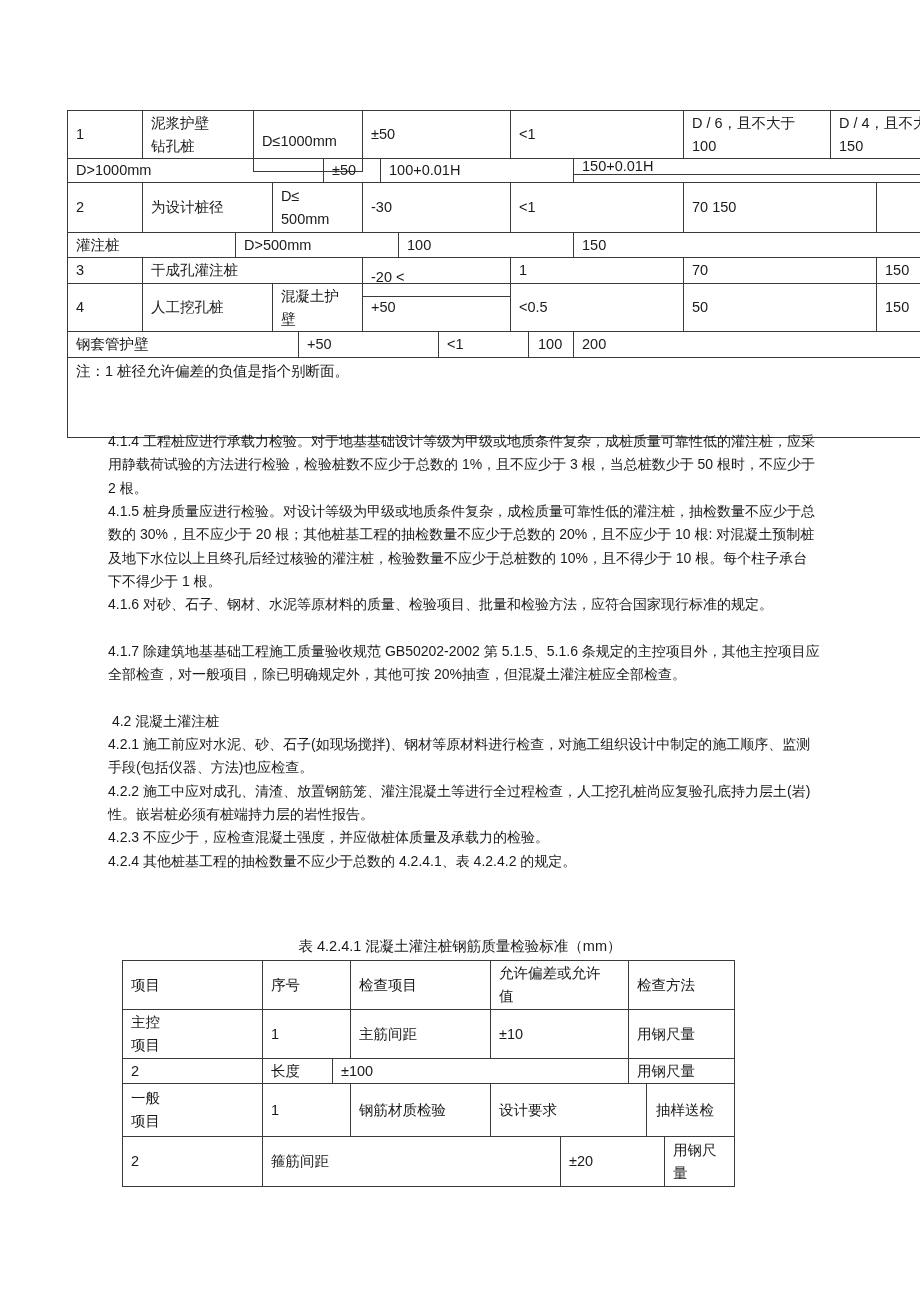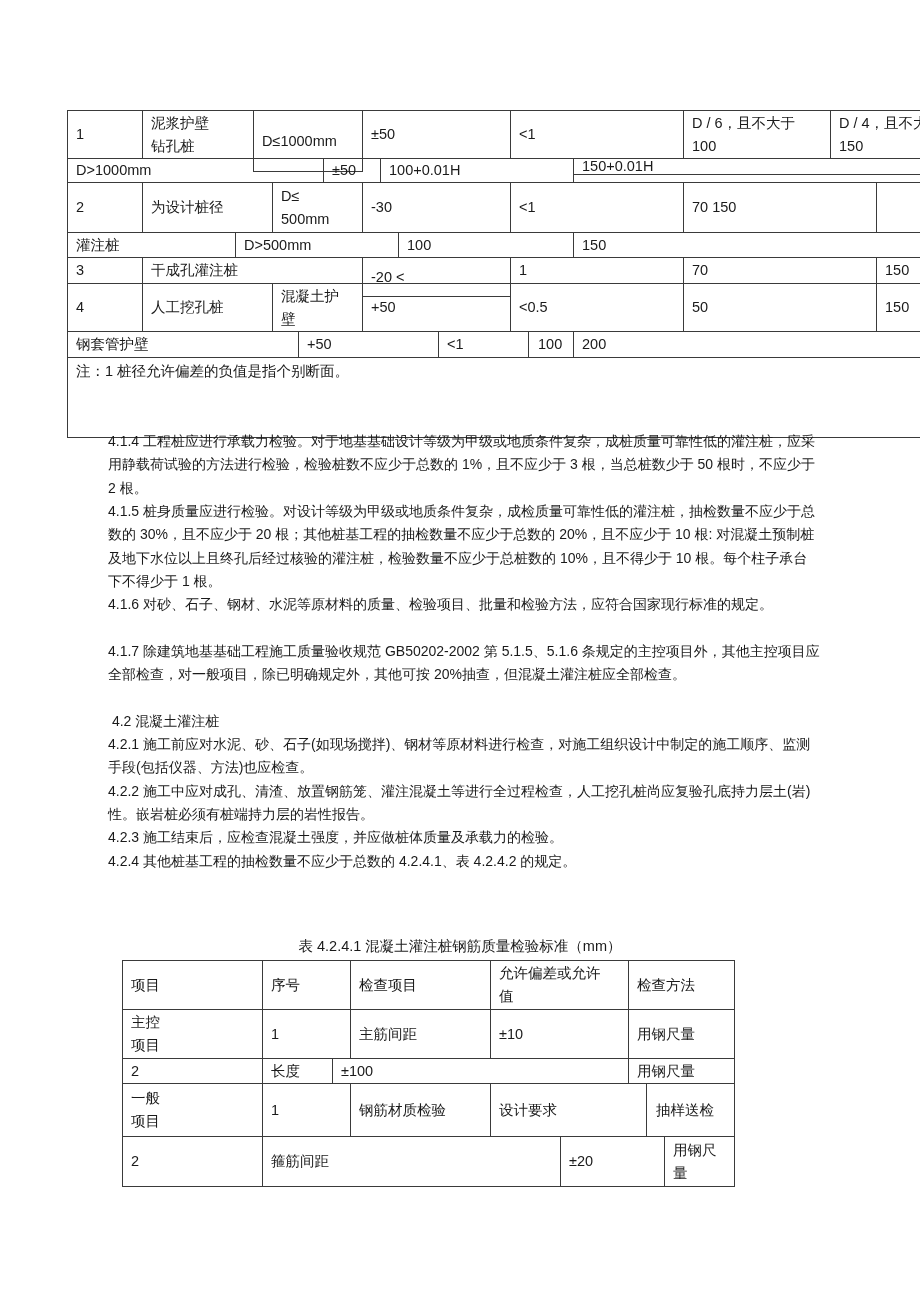--- a/index.html
+++ b/index.html
@@ -94,21 +94,21 @@
   </div>
 </div>
 
 <div class="para" style="top:430px;text-indent:0">4.1.4 工程桩应进行承载力检验。对于地基基础设计等级为甲级或地质条件复杂，成桩质量可靠性低的灌注桩，应采用静载荷试验的方法进行检验，检验桩数不应少于总数的 1%，且不应少于 3 根，当总桩数少于 50 根时，不应少于 2 根。</div>
 <div class="para" style="top:500px">4.1.5 桩身质量应进行检验。对设计等级为甲级或地质条件复杂，成检质量可靠性低的灌注桩，抽检数量不应少于总数的 30%，且不应少于 20 根；其他桩基工程的抽检数量不应少于总数的 20%，且不应少于 10 根: 对混凝土预制桩及地下水位以上且终孔后经过核验的灌注桩，检验数量不应少于总桩数的 10%，且不得少于 10 根。每个柱子承台下不得少于 1 根。</div>
 <div class="para" style="top:593px">4.1.6 对砂、石子、钢材、水泥等原材料的质量、检验项目、批量和检验方法，应符合国家现行标准的规定。</div>
 <div class="para" style="top:640px">4.1.7 除建筑地基基础工程施工质量验收规范 GB50202-2002 第 5.1.5、5.1.6 条规定的主控项目外，其他主控项目应全部检查，对一般项目，除已明确规定外，其他可按 20%抽查，但混凝土灌注桩应全部检查。</div>
 <div class="para" style="top:710px;white-space:pre"> 4.2 混凝土灌注桩</div>
 <div class="para" style="top:733px">4.2.1 施工前应对水泥、砂、石子(如现场搅拌)、钢材等原材料进行检查，对施工组织设计中制定的施工顺序、监测手段(包括仪器、方法)也应检查。</div>
 <div class="para" style="top:780px">4.2.2 施工中应对成孔、清渣、放置钢筋笼、灌注混凝土等进行全过程检查，人工挖孔桩尚应复验孔底持力层土(岩)性。嵌岩桩必须有桩端持力层的岩性报告。</div>
-<div class="para" style="top:826px">4.2.3 施工结束后，应检查混凝土强度，并应做桩体质量及承载力的检验。</div>
+<div class="para" style="top:826px">4.2.3 不应少于，应检查混凝土强度，并应做桩体质量及承载力的检验。</div>
 <div class="para" style="top:850px">4.2.4 其他桩基工程的抽检数量不应少于总数的 4.2.4.1、表 4.2.4.2 的规定。</div>
 
 <div class="caption">表 4.2.4.1 混凝土灌注桩钢筋质量检验标准（mm）</div>
 
 <div>
 
   <div class="cell" style="left:122px;top:960px;width:141px;height:50px">项目</div>
   <div class="cell" style="left:262px;top:960px;width:89px;height:50px">序号</div>
   <div class="cell" style="left:350px;top:960px;width:141px;height:50px">检查项目</div>
   <div class="cell" style="left:490px;top:960px;width:139px;height:50px">允许偏差或允许

